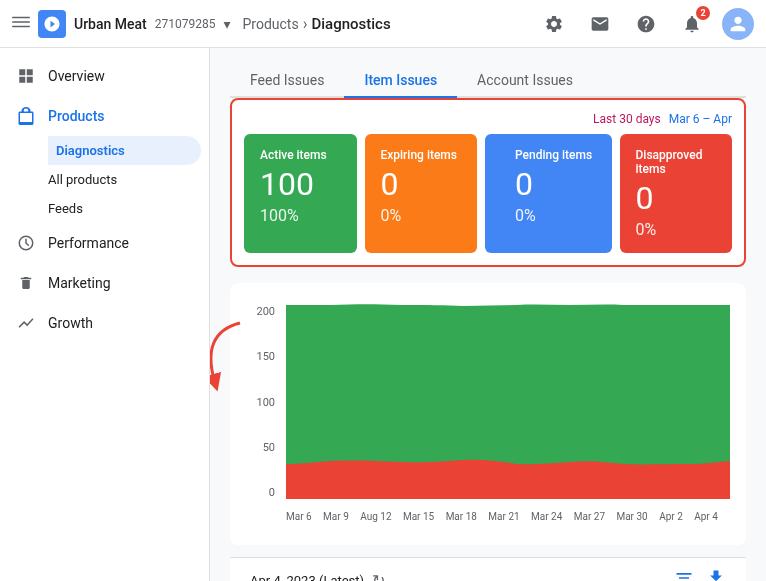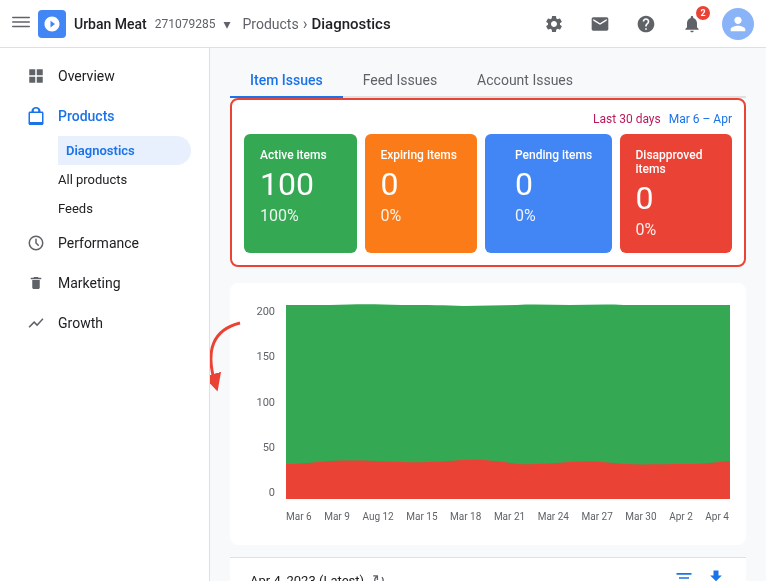--- a/index.html
+++ b/index.html
@@ -22,21 +22,21 @@
     .header-spacer { flex: 1; }
     .header-icons { display:flex; align-items:center; gap: 14px; }
     .header-icon-btn { width: 32px; height: 32px; border-radius: 50%; display:flex; align-items:center; justify-content:center; cursor:pointer; color: #5f6368; font-size: 18px; position: relative; }
     .notification-badge { position:absolute; top:-2px; right:-2px; background:#ea4335; color:#fff; font-size:9px; border-radius:50%; width:14px; height:14px; display:flex; align-items:center; justify-content:center; font-weight:700; }
     .avatar { width: 32px; height: 32px; border-radius: 50%; background: #8ab4f8; display:flex; align-items:center; justify-content:center; cursor:pointer; overflow:hidden; }
 
     
     .layout { display:flex; height: calc(581px - 48px); }
 
     
-    .sidebar { width: 210px; background: #fff; border-right: 1px solid #e0e0e0; padding: 8px 10px; flex-shrink:0; }
+    .sidebar { width: 210px; background: #fff; border-right: 1px solid #e0e0e0; padding: 8px 0; flex-shrink:0; }
     .sidebar-item { display:flex; align-items:center; gap: 12px; padding: 10px 16px; cursor:pointer; border-radius: 0 20px 20px 0; margin-right: 8px; color: #202124; font-size: 14px; }
     .sidebar-icon { width: 20px; height: 20px; display:flex; align-items:center; justify-content:center; color: inherit; }
     .sidebar-sub { padding-left: 48px; font-size: 13px; }
     .sidebar-sub-item { padding: 7px 16px 7px 0; cursor:pointer; color: #202124; display:block; border-radius: 0 20px 20px 0; margin-right: 8px; }
     .sidebar-sub-item.active { color: #1a73e8; font-weight: 600; background: #e8f0fe; padding-left: 8px; }
 
     
     .main { flex: 1; overflow-y: auto; padding: 16px 20px; background: #f8f9fa; }
 
     
@@ -61,21 +61,21 @@
     .date-filter-row { display:flex; justify-content:flex-end; align-items:center; gap: 8px; margin-bottom: 8px; }
     .date-filter-label { font-size: 12px; color: #be185d; }
     .date-filter-value { font-size: 12px; color: #1a73e8; cursor:pointer; }
 
     
     .chart-card { background: #fff; border-radius: 8px; padding: 16px; margin-bottom: 12px; }
     .chart-container { position: relative; height: 230px; }
     .chart-y-axis { position:absolute; left:0; top:6px; bottom:30px; width:35px; display:flex; flex-direction:column; justify-content:space-between; align-items:flex-end; padding-right:6px; }
     .y-label { font-size: 11px; color: #5f6368; }
     .chart-plot { position:absolute; left:40px; right:0; top:0; bottom:30px; }
-    .chart-x-axis { position:absolute; left:40px; right:1px; bottom:0; height:26px; display:flex; justify-content:space-between; align-items:center; }
+    .chart-x-axis { position:absolute; left:40px; right:12px; bottom:0; height:26px; display:flex; justify-content:space-between; align-items:center; }
     .x-label { font-size: 10px; color: #5f6368; }
 
     
     .bottom-bar { display:flex; align-items:center; padding: 10px 20px; background: #fff; border-top: 1px solid #e0e0e0; gap: 8px; }
     .bottom-label { font-size: 13px; color: #202124; }
     .refresh-icon { color: #5f6368; cursor:pointer; font-size: 16px; }
     .bottom-spacer { flex:1; }
     .bottom-actions { display:flex; gap: 12px; }
     .action-icon { color: #1a73e8; cursor:pointer; font-size: 18px; }
 
@@ -190,22 +190,22 @@
             <path d="M3.5 18.49l6-6.01 4 4L22 6.92l-1.41-1.41-7.09 7.97-4-4L2 16.99z"></path>
           </svg>
       </span>
       <span>Growth</span>
     </div>
   </div>
 
   <div class="main">
 
     <div class="tabs">
+      <div class="tab">Feed Issues</div>
       <div class="tab active">Item Issues</div>
-      <div class="tab">Feed Issues</div>
       <div class="tab">Account Issues</div>
     </div>
 
     <div class="issues-card">
 
       <div class="date-filter-row">
         <span class="date-filter-label">Last 30 days</span>
         <span class="date-filter-value">Mar 6 – Apr</span>
       </div>
 

